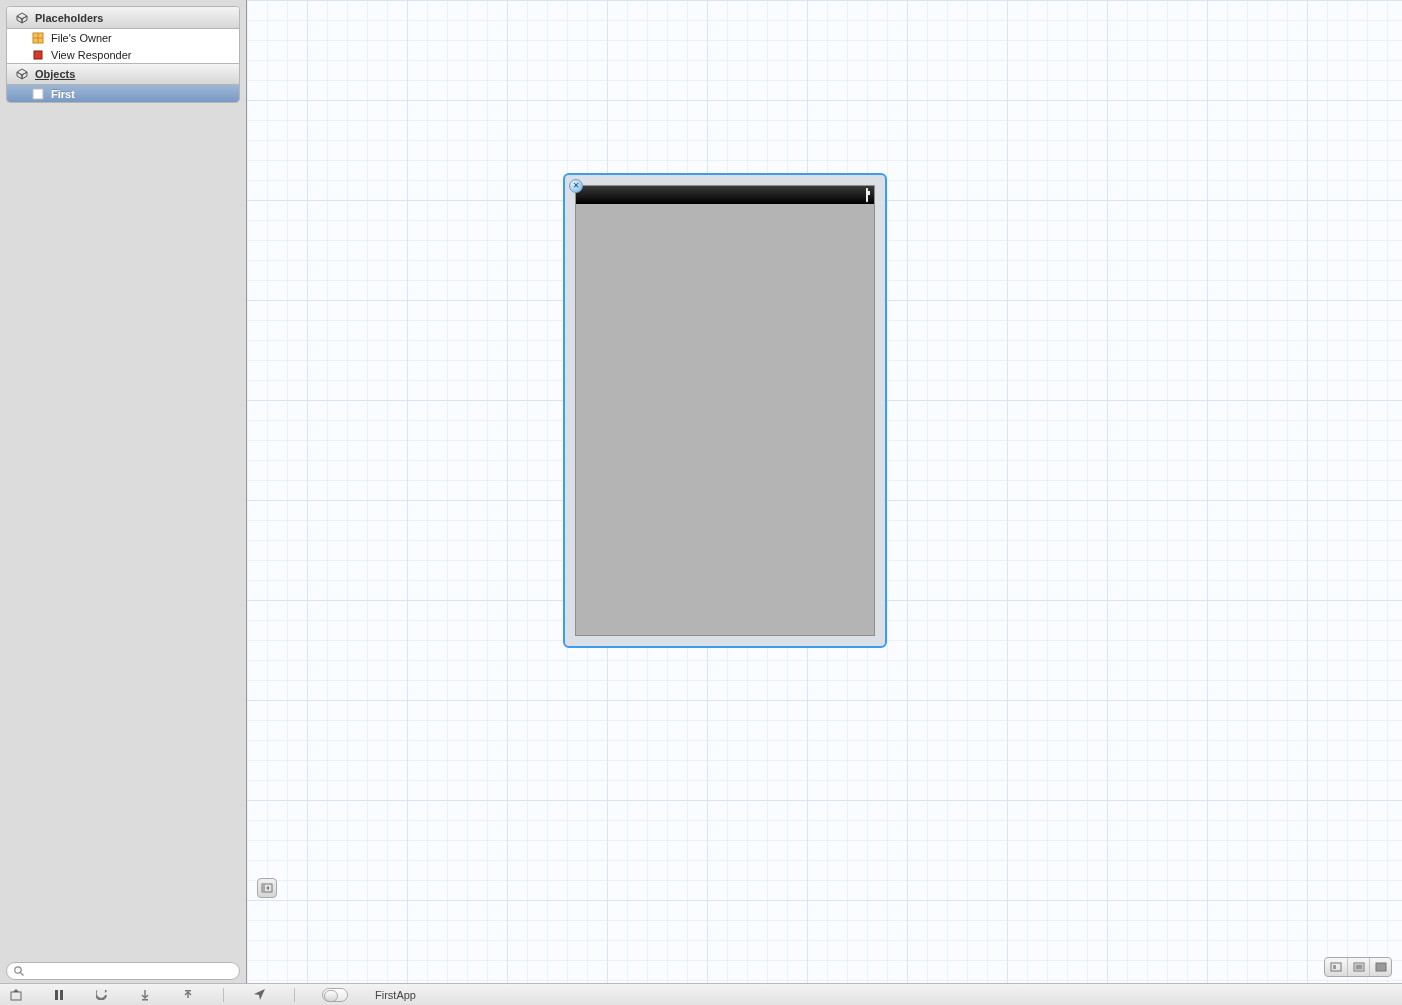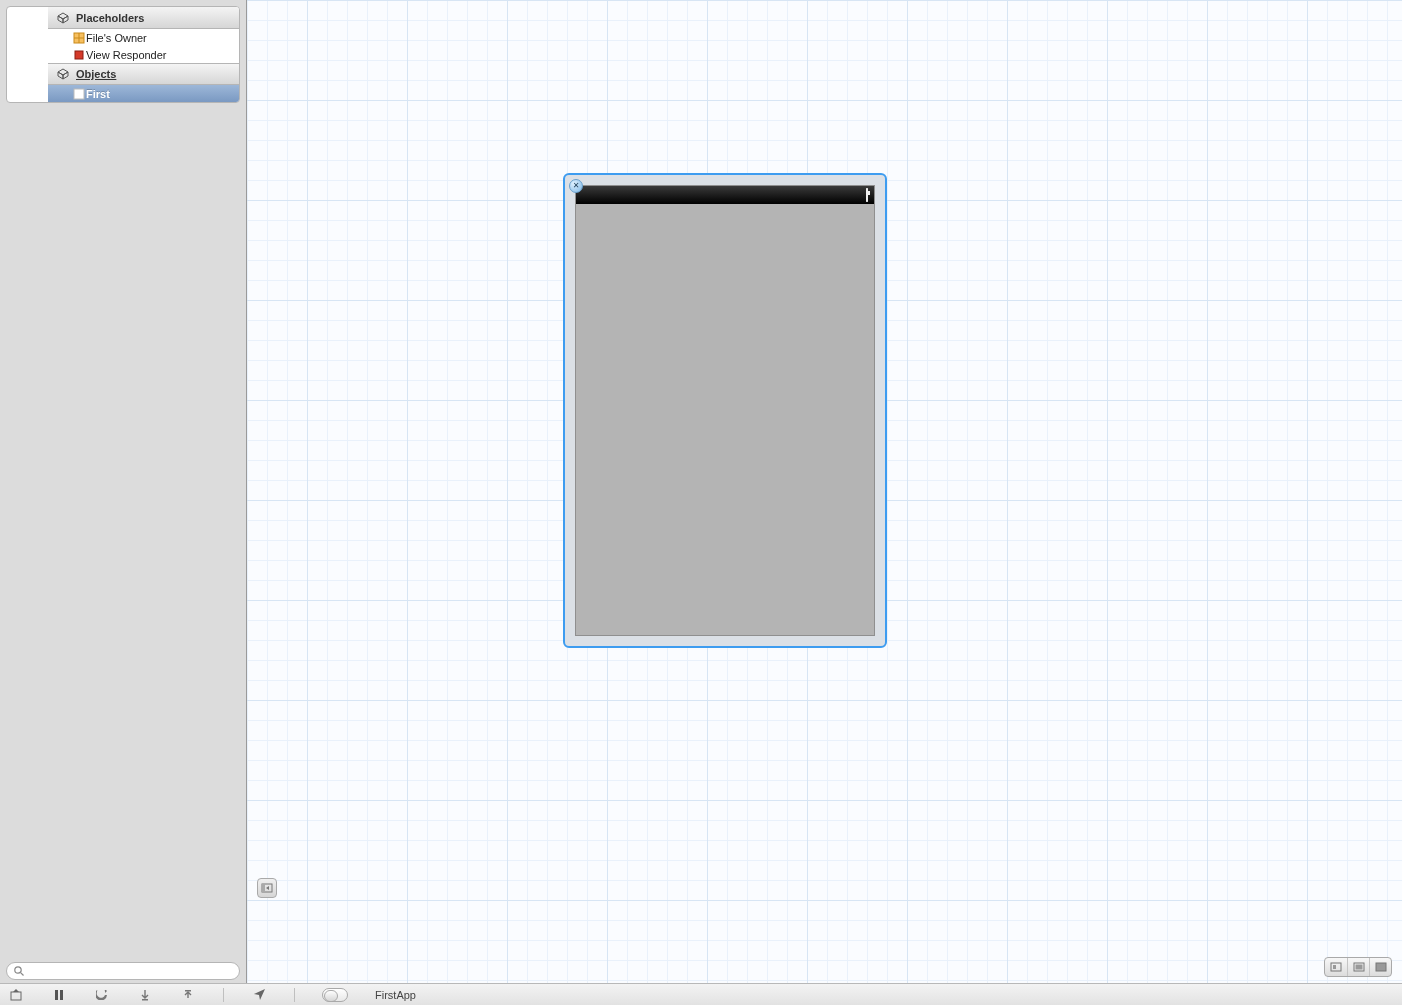--- a/index.html
+++ b/index.html
@@ -32,21 +32,20 @@
   overflow: hidden;
 }
 
 
 .outline {
   margin: 6px;
   border: 1px solid #b5b5b5;
   border-radius: 4px;
   background: #fff;
   overflow: hidden;
-  padding-left: 41px;
 }
 .section-header {
   display: flex;
   align-items: center;
   gap: 6px;
   padding: 3px 8px;
   height: 22px;
   background: linear-gradient(#f4f4f4, #d6d6d6);
   border-bottom: 1px solid #b5b5b5;
   font-weight: bold;
@@ -55,21 +54,21 @@
 .section-header + .section-body + .section-header {
   border-top: 1px solid #b5b5b5;
   text-decoration: underline;
 }
 .section-body {
   background: #fff;
 }
 .row {
   display: flex;
   align-items: center;
-  gap: 0;
+  gap: 6px;
   height: 17px;
   padding: 0 8px 0 24px;
   color: #222;
   cursor: default;
 }
 .row.selected {
   background: linear-gradient(#9db7d8, #7a99c2);
   color: #fff;
   font-weight: bold;
   text-shadow: 0 -1px 0 rgba(0,0,0,0.2);

